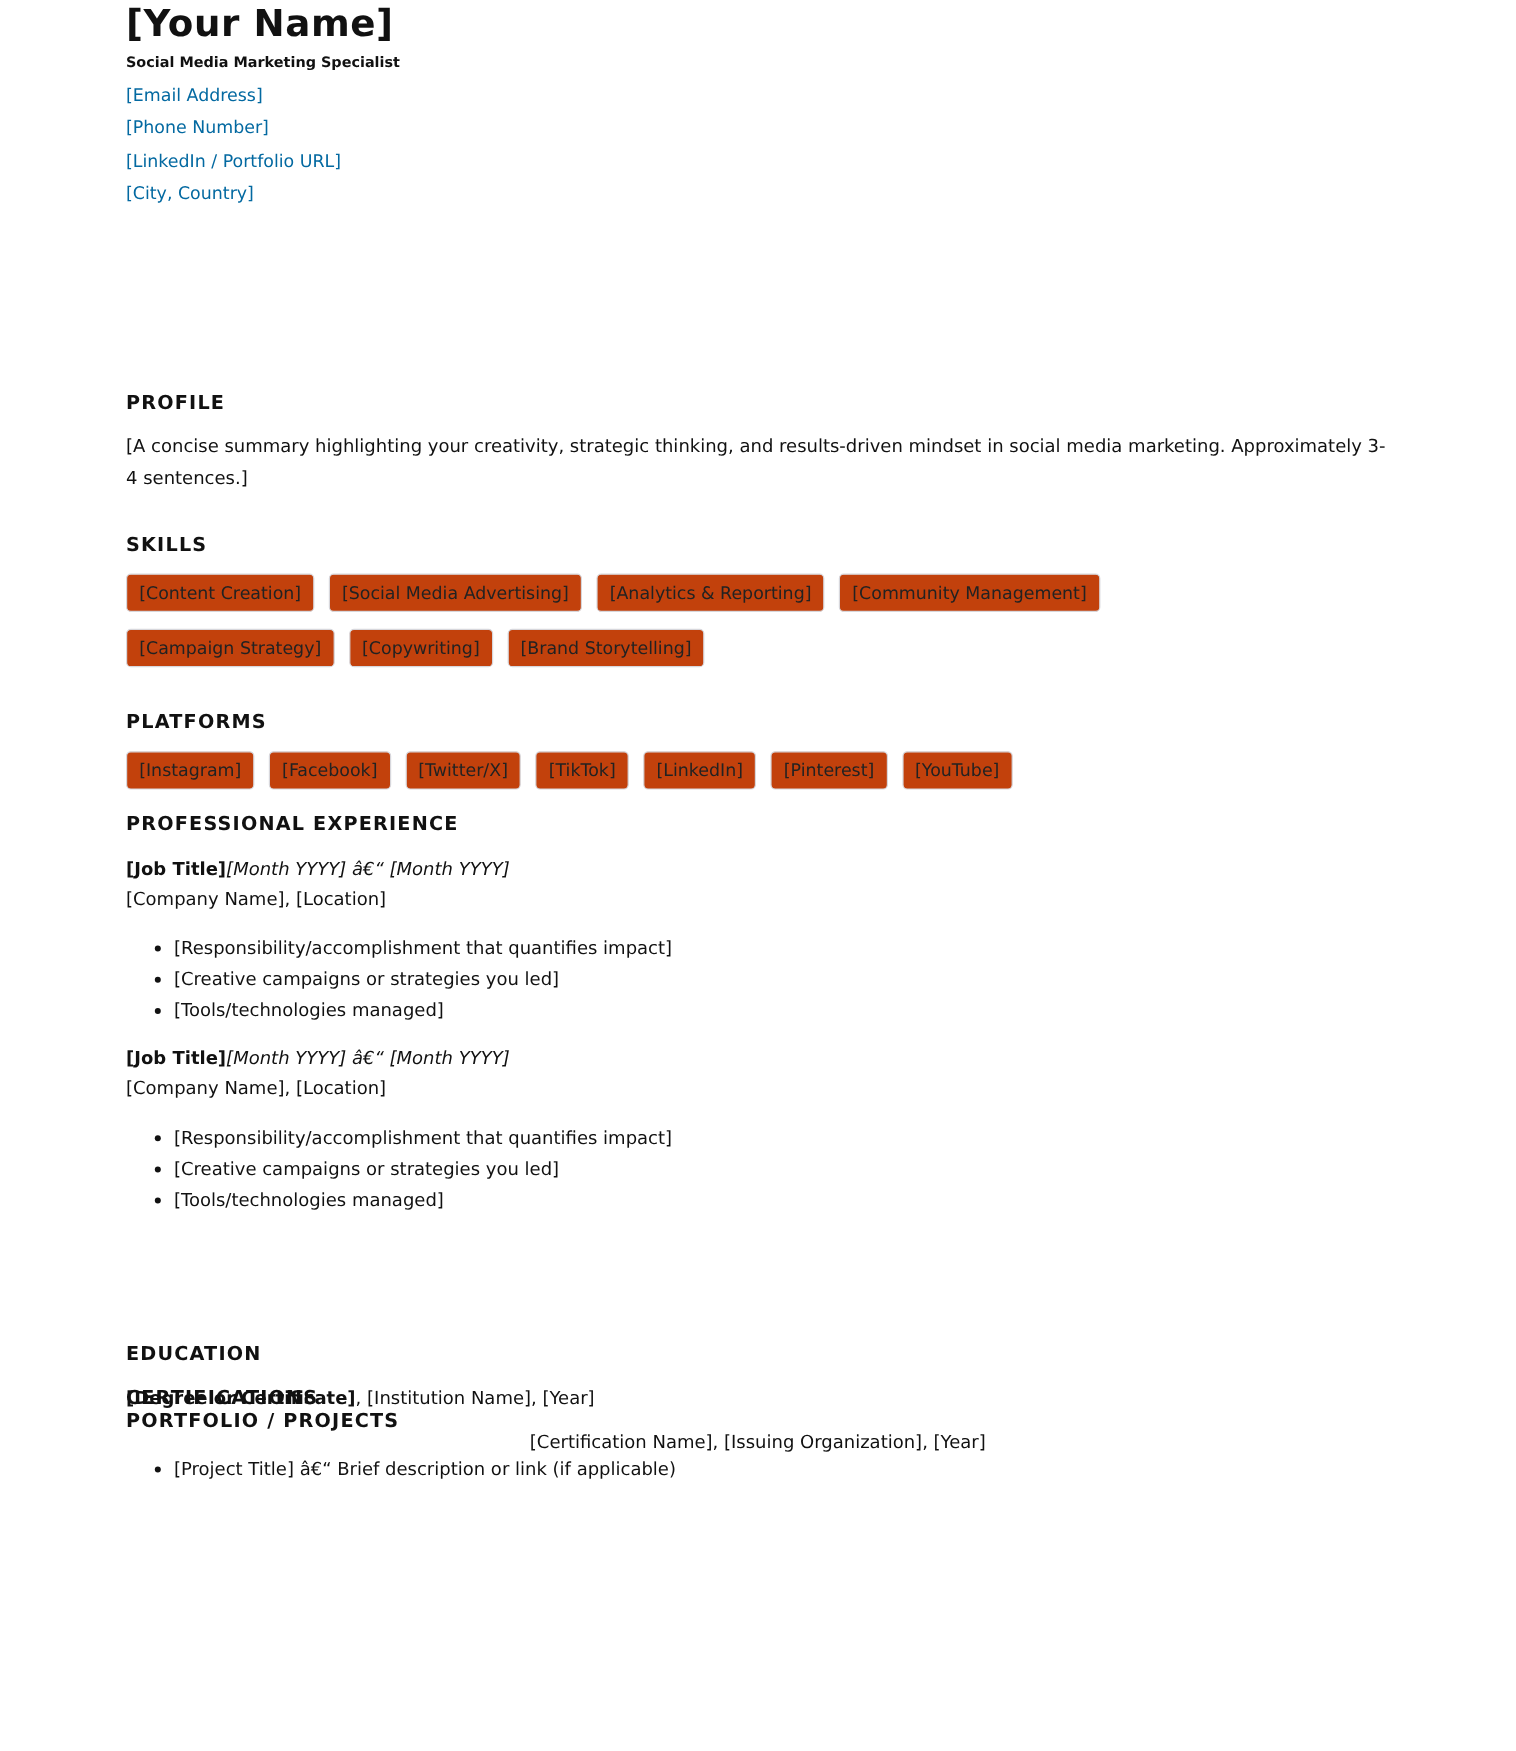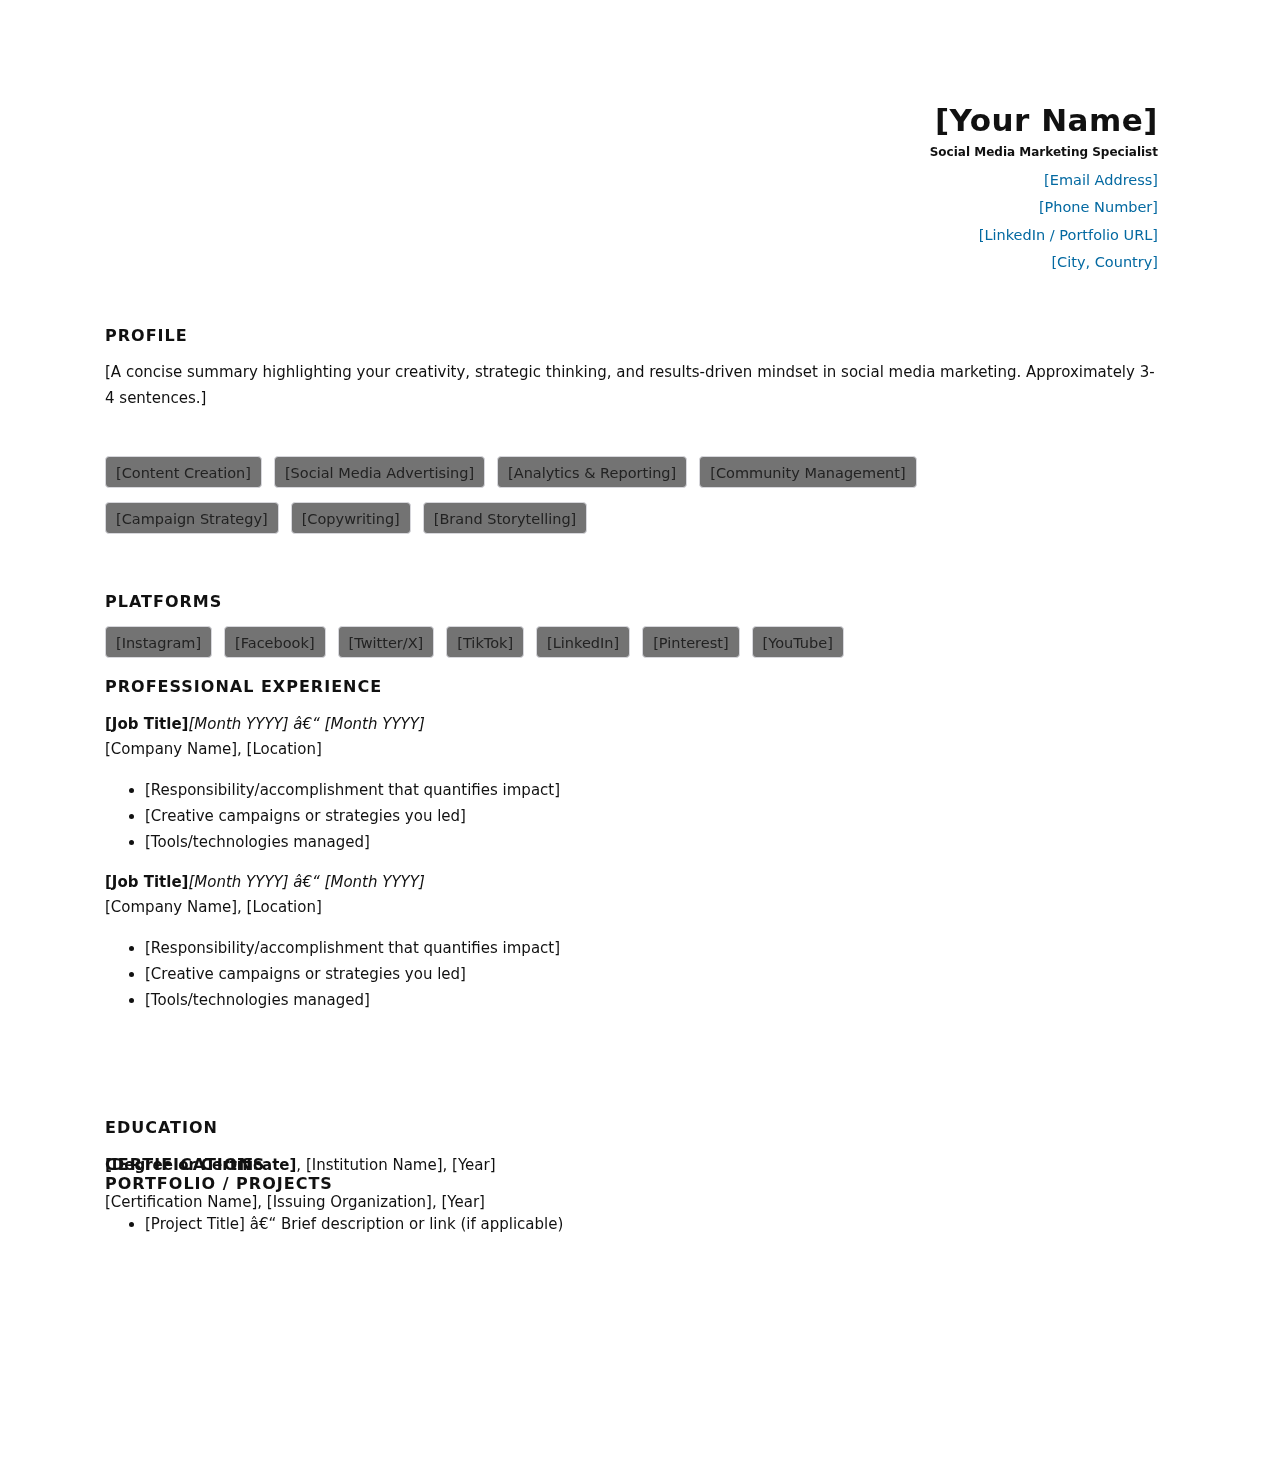--- a/index.html
+++ b/index.html
@@ -1,27 +1,27 @@
 <!DOCTYPE html>
 <html><head>
 <meta charset="utf-8">
 <style>
   html, body { margin:0; padding:0; background:#ffffff; }
   body { width:1263px; height:1459px; overflow:hidden; font-family:"DejaVu Sans", sans-serif; color:#111; }
   .page { position:absolute; left:0; top:0; width:1263px; height:1300px; overflow:hidden; }
   .inner { position:absolute; left:105px; top:0; width:1053px; }
-  .header { text-align:right; padding-top:100px; }
+  .header { text-align:left; }
   .name { font-size:31px; font-weight:bold; margin:0; line-height:40px; letter-spacing:0.5px; }
   .title { font-size:12px; font-weight:600; margin-top:0; line-height:24px; }
   .contact { font-size:14.5px; line-height:27.3px; }
   .contact div { color:#0369a1; }
   .section-h { font-size:16px; font-weight:bold; letter-spacing:1px; margin:0; line-height:22px; }
   .para { font-size:15px; line-height:26px; margin-top:14px; }
   .tags { display:flex; flex-wrap:wrap; gap:12px; margin-top:13px; }
-  .tag { border:1px solid #d7d7dc; border-radius:4px; padding:0 10px; height:32px; line-height:32px; font-size:14.5px; color:#222; background:#737373; box-sizing:border-box; }
+  .tag { border:1px solid #d7d7dc; border-radius:4px; padding:0 10px; height:32px; line-height:32px; font-size:14.5px; color:#222; background:#c2410c; box-sizing:border-box; }
   .job-head { display:flex; justify-content:flex-start; font-size:15px; line-height:24px; }
   .job-title { font-weight:bold; }
   .job-dates { font-style:italic; }
   .company { font-size:15px; line-height:24px; margin-top:1px; }
   ul { margin:16px 0 0 0; padding-left:40px; font-size:15px; line-height:26px; }
   .abs { position:absolute; left:0; width:1053px; }
 </style>
 </head>
 <body>
 
@@ -38,20 +38,21 @@
         <div>[City, Country]</div>
       </div>
     </div>
 
     <div class="abs" style="top:325px;">
       <h2 class="section-h">PROFILE</h2>
       <div class="para" style="margin-top:12px;">[A concise summary highlighting your creativity, strategic thinking, and results-driven mindset in social media marketing. Approximately 3-4 sentences.]</div>
     </div>
 
     <div class="abs" style="top:443px;">
+      <h2 class="section-h">SKILLS</h2>
       <div class="tags" style="width:960px; row-gap:14px;">
         <span class="tag">[Content Creation]</span>
         <span class="tag">[Social Media Advertising]</span>
         <span class="tag">[Analytics &amp; Reporting]</span>
         <span class="tag">[Community Management]</span>
         <span class="tag">[Campaign Strategy]</span>
         <span class="tag">[Copywriting]</span>
         <span class="tag">[Brand Storytelling]</span>
       </div>
     </div>
@@ -99,21 +100,21 @@
       </div>
     </div>
 
     <div class="abs" style="top:1117px;">
       <h2 class="section-h">EDUCATION</h2>
       <div class="para" style="margin-top:13px;"><b>[Degree or Certificate]</b><span>, [Institution Name], [Year]</span></div>
     </div>
 
     <div class="abs" style="top:1154px;">
       <h2 class="section-h">CERTIFICATIONS</h2>
-      <div class="para" style="margin-top:13px;">[Certification Name], [Issuing Organization], [Year]</div>
+      <div class="para" style="margin-top:13px;text-align:center;">[Certification Name], [Issuing Organization], [Year]</div>
     </div>
 
     <div class="abs" style="top:1173px;">
       <h2 class="section-h">PORTFOLIO / PROJECTS</h2>
       <ul style="margin-top:16px;">
         <li>[Project Title] â€“ Brief description or link (if applicable)</li>
       </ul>
     </div>
 
   </div>

